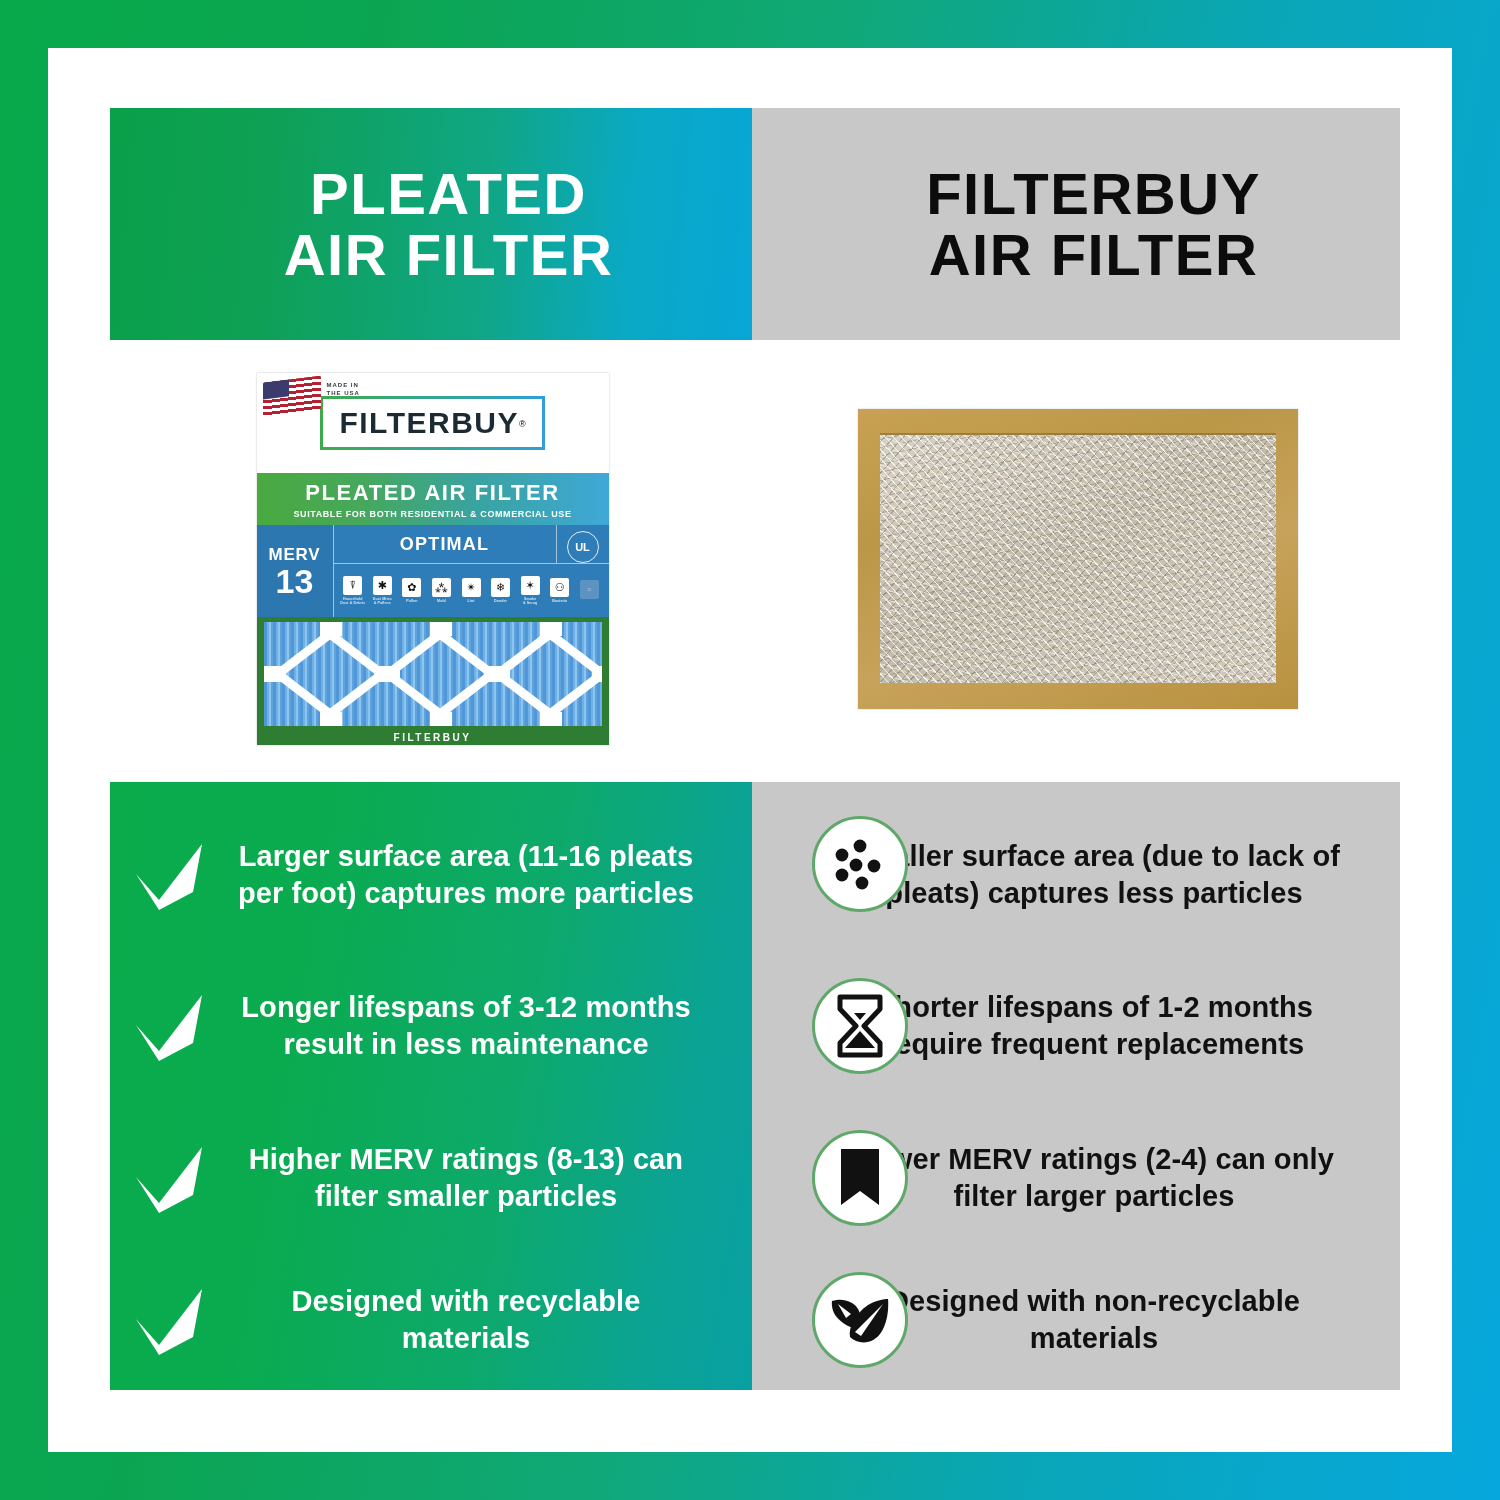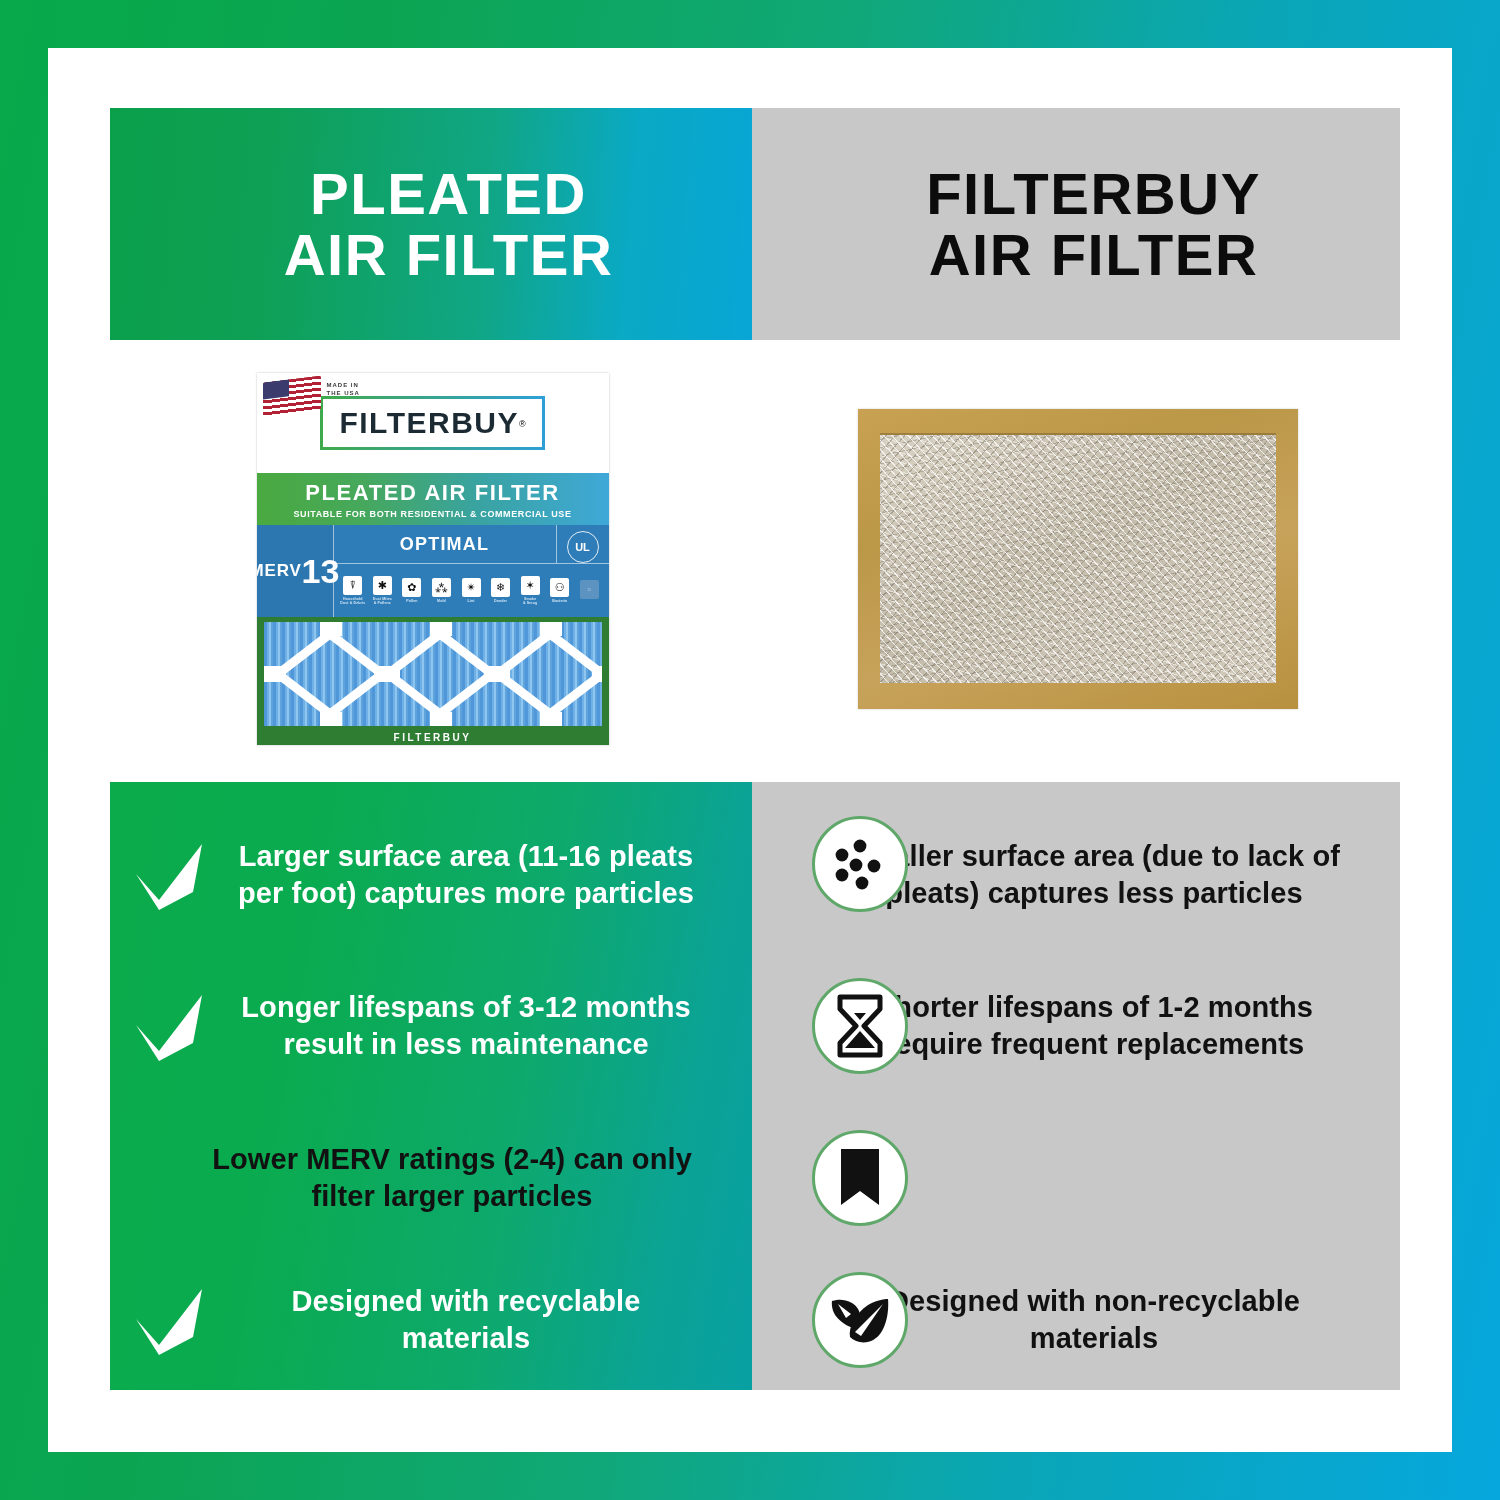--- a/index.html
+++ b/index.html
@@ -42,21 +42,21 @@
   .fb-logo span{font-size:30px;font-weight:bold;letter-spacing:1.5px;color:#1b2a33;
     font-family:"Liberation Sans",sans-serif;}
   .fb-logo sup{font-size:9px;vertical-align:super;}
 
   .fb-band{height:52px;background:linear-gradient(90deg,#4aa93f 0%,#46a85c 30%,#39a3a0 62%,#3fa8d8 100%);
     display:flex;flex-direction:column;align-items:center;justify-content:center;color:#fff;}
   .fb-band .b1{font-size:22px;font-weight:bold;letter-spacing:1.6px;}
   .fb-band .b2{font-size:9px;font-weight:bold;letter-spacing:.6px;margin-top:3px;}
 
   .fb-mid{height:92px;background:#2f7db8;display:flex;position:relative;}
-  .fb-merv{width:76px;display:flex;flex-direction:row;align-items:center;justify-content:center;
+  .fb-merv{width:76px;display:flex;flex-direction:column;align-items:center;justify-content:center;
     color:#fff;background:#2c77b0;border-right:1px solid rgba(255,255,255,.55);}
   .fb-merv .m1{font-size:17px;font-weight:bold;letter-spacing:.8px;}
   .fb-merv .m2{font-size:34px;font-weight:bold;line-height:.95;}
   .fb-midright{flex:1;display:flex;flex-direction:column;}
   .fb-optrow{height:38px;display:flex;align-items:center;border-bottom:1px solid rgba(255,255,255,.55);}
   .fb-opt{flex:1;text-align:center;color:#fff;font-size:18px;font-weight:bold;letter-spacing:1.2px;}
   .fb-ul{width:52px;display:flex;align-items:flex-end;justify-content:center;
     border-left:1px solid rgba(255,255,255,.55);height:100%;}
   .ul-mark{width:30px;height:30px;border-radius:50%;border:1.5px solid rgba(255,255,255,.85);
     display:flex;align-items:center;justify-content:center;color:#fff;font-size:11px;font-weight:bold;}
@@ -298,20 +298,28 @@
     </div>
     <div class="icon-circle r2c">
       <svg width="56" height="66" viewBox="0 0 56 66">
         <path d="M8 4 H48 V16 L32 33 L48 50 V62 H8 V50 L24 33 L8 16 Z" fill="none" stroke="#111111" stroke-width="5" stroke-linejoin="round"></path>
         <path d="M13 55 H43 L28 38 Z" fill="#111111"></path>
         <path d="M22 20 L34 20 L28 27 Z" fill="#111111"></path>
       </svg>
     </div>
 
     <div class="row r3">
+      <div class="row-left">
+        <div class="check">
+          <svg width="78" height="74" viewBox="0 0 78 74">
+              <path d="M6 36 L29 62 L72 6 L63 54 L29 72 Z" fill="#ffffff"></path>
+            </svg>
+        </div>
+        <div class="ltext">Higher MERV ratings (8-13) can filter smaller particles</div>
+      </div>
       <div class="row-right">
         <div class="rtext">Lower MERV ratings (2-4) can only filter larger particles</div>
       </div>
     </div>
     <div class="icon-circle r3c">
       <svg width="46" height="62" viewBox="0 0 46 62">
         <path d="M4 2 H42 V58 L23 44 L4 58 Z" fill="#111111"></path>
       </svg>
     </div>
 

